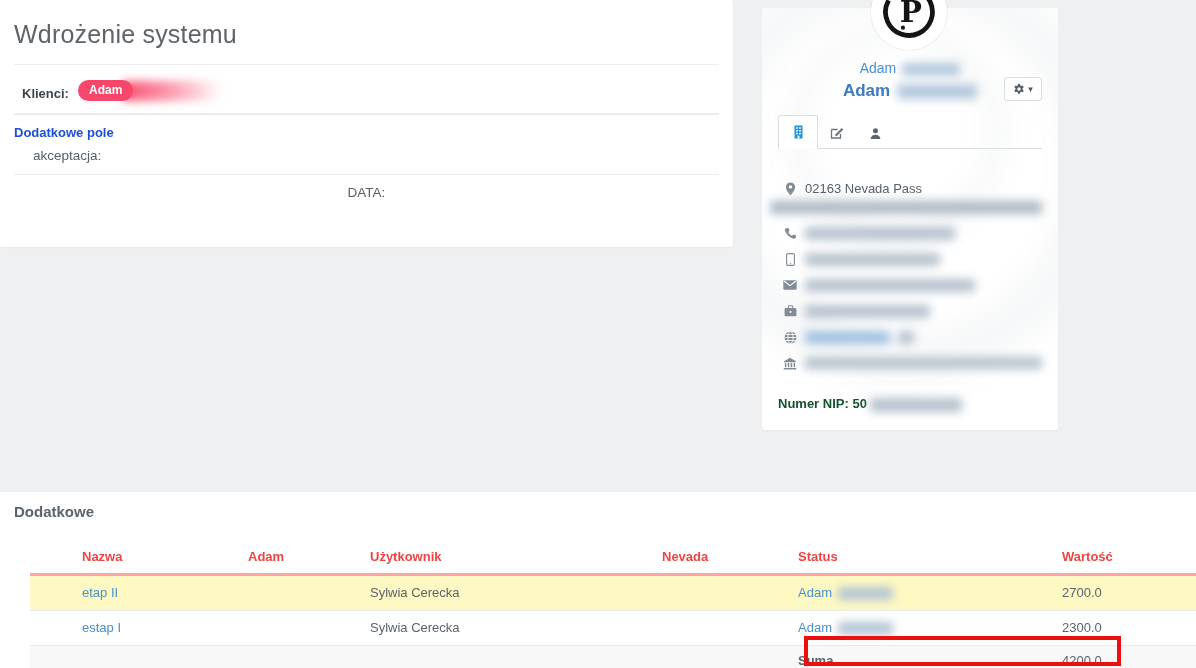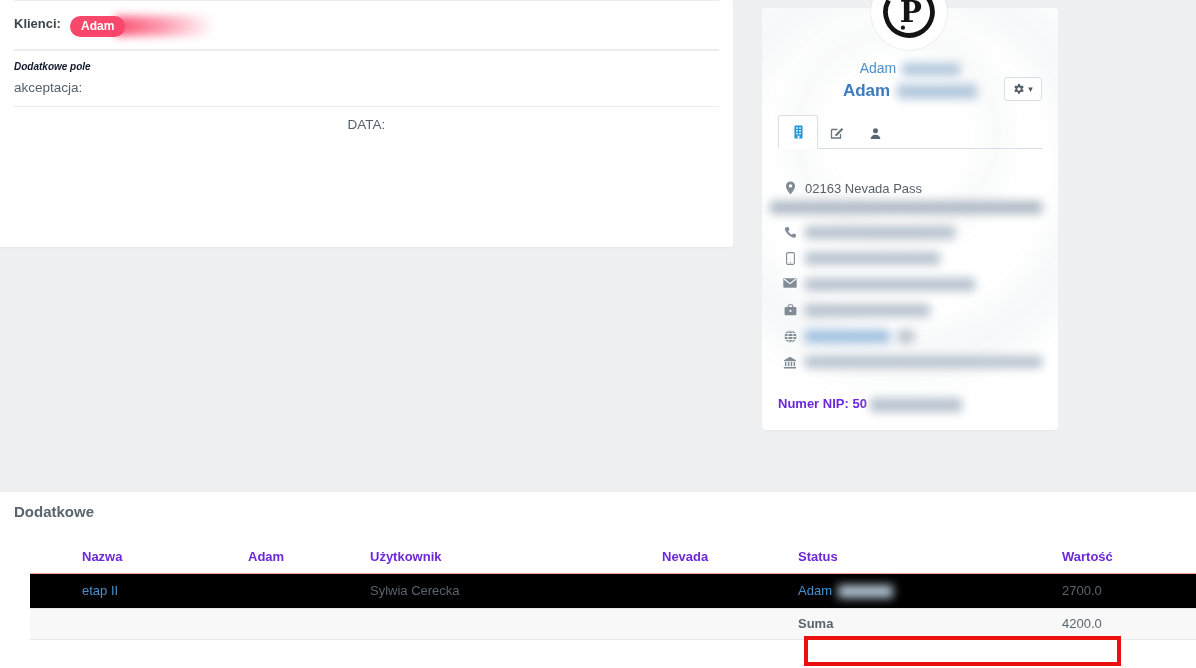--- a/index.html
+++ b/index.html
@@ -12,37 +12,37 @@
     color: #56606a;
     font-size: 13px;
   }
   .card { position: absolute; background: #fff; border-radius: 3px; box-shadow: 0 1px 2px rgba(0,0,0,0.04); }
 
   
   .project-card { left: 0; top: 10; width: 733; height: 247px; width: 733px; border-radius: 0 3px 3px 0; padding: 0 14px; }
   .project-title { font-size: 25px; font-weight: 400; color: #5e6469; padding: 20px 0 15px; letter-spacing: .2px; }
   .divider { border-bottom: 1px solid #ececec; }
   .field-row { font-size: 13.5px; }
-  .clients-row { display: flex; align-items: flex-start; padding: 15px 0 12px; }
+  .clients-row { display: flex; align-items: flex-end; padding: 15px 0 12px; margin-left: 8px; }
   .clients-label { font-weight: bold; font-size: 13px; color: #3c454d; margin-right: 9px; }
   .badge-pill {
     display: inline-flex; align-items: center;
     background: #f9476b; color: #fff; font-size: 12px; font-weight: bold;
     padding: 3px 11px 4px; border-radius: 12px; position: relative; z-index: 1;
     text-decoration: none;
   }
   .blur { display: inline-block; height: 13px; border-radius: 2px; background: #b7c2cd; filter: blur(5px); vertical-align: middle; }
   .blur-pink {
     display: inline-block; width: 104px; height: 20px; margin-left: -10px;
     background: linear-gradient(90deg, rgba(249,71,107,.95) 0%, rgba(249,71,107,.55) 45%, rgba(249,71,107,0) 95%);
     filter: blur(4px);
   }
   .startdate-row { padding: 11px 0 10px; }
-  .extra-row { padding: 10px 0 2px; font-weight: bold; font-size: 10px; color: #0f172a; font-style: italic; }
-  .accept-row { padding: 6px 0 11px; }
+  .extra-row { padding: 10px 0 2px; font-weight: bold; font-size: 13px; color: #1d4ed8; }
+  .accept-row { padding: 6px 0 11px; margin-left: 19px; }
   .data-row { padding: 10px 0 14px; text-align: center; }
 
   
   .contact-card { left: 762px; top: 8px; width: 296px; height: 422px; }
   .watermark { position: absolute; inset: 0; overflow: hidden; border-radius: 3px; pointer-events: none; }
   .wm-ring {
     position: absolute; left: -75px; top: -55px; width: 430px; height: 430px;
     border-radius: 50%; border: 52px solid rgba(105,115,130,0.05); filter: blur(12px);
   }
   .wm-ring2 {
@@ -68,49 +68,50 @@
   .name-bold .blur { width: 80px; height: 15px; background: #b3c8dd; margin-left: 7px; }
   .company-line { margin-top: 3px; text-align: center; font-size: 12px; color: #8a949c; }
   .tabs { margin: 14px 16px 0; border-bottom: 1px solid #dadee2; display: flex; align-items: flex-end; height: 34px; }
   .tab { width: 38px; height: 30px; display: flex; align-items: center; justify-content: center; cursor: pointer; }
   .tab.active {
     width: 40px; height: 34px; background: #fff;
     border: 1px solid #dadee2; border-bottom: 1px solid #fff;
     border-radius: 3px 3px 0 0; margin-bottom: -1px;
   }
   .contact-list { margin: 32px 16px 0 20px; }
-  .c-row { display: flex; margin-bottom: 12px; min-height: 14px; }
+  .c-row { display: flex; align-items: center; margin-bottom: 12px; min-height: 14px; }
   .c-icon { width: 16px; margin-right: 7px; display: flex; justify-content: center; flex: none; }
   .c-text { font-size: 13px; color: #56606a; }
   .addr-blur { display: block; width: 272px; height: 13px; margin: -7px 0 12px -12px; border-radius: 2px; background: #aeb9c4; filter: blur(5px); }
-  .nip-row { margin: 26px 16px 0; font-size: 13px; font-weight: bold; color: #6d28d9; }
+  .nip-row { margin: 26px 16px 0; font-size: 13px; font-weight: bold; color: #14532d; }
   .nip-row .blur { width: 92px; height: 14px; margin-left: 3px; }
 
   
   .deals-panel { position: absolute; left: 0; top: 492px; width: 1196px; height: 176px; background: #fff; }
   .deals-heading { position: absolute; left: 14px; top: 11px; font-size: 15px; font-weight: bold; color: #5a646d; }
   .deals-table { position: absolute; left: 30px; top: 53px; width: 1166px; border-collapse: collapse; table-layout: fixed; font-size: 13px; }
-  .deals-table th { text-align: left; font-weight: bold; color: #6d28d9; padding: 4px 12px 9px; border-bottom: 1px solid #fca5a5; margin-top: 9px; }
+  .deals-table th { text-align: left; font-weight: bold; color: #ef4444; padding: 4px 12px 9px; border-bottom: 3px solid #fca5a5; margin-top: 9px; }
   .deals-table td { padding: 9px 12px 10px; border-bottom: 1px solid #e7eaec; color: #5a646d; }
-  .deals-table tbody tr.odd { background: #000000; }
+  .deals-table tbody tr.odd { background: #fef9c3; }
   .deals-table tfoot tr { background: #f8f8f9; }
   .deals-table tfoot td { padding: 7px 12px 8px; }
   .deals-table a { color: #4a90cd; text-decoration: none; cursor: pointer; }
   .cell-blur { width: 55px; height: 13px; margin-left: 6px; background: #b3c4d4; }
   .suma-cell { font-weight: bold; color: #333b42; }
   .red-annotation {
     position: absolute; left: 804px; top: 636px; width: 317px; height: 30px;
     border: 4px solid #e9100d; z-index: 20; pointer-events: none;
   }
   svg { display: block; }
 </style>
 </head>
 <body>
 
 <section class="card project-card">
+  <h1 class="project-title">Wdrożenie systemu</h1>
   <div class="divider"></div>
 
   <div class="clients-row">
     <span class="clients-label">Klienci:</span>
     <a class="badge-pill">
         <span>Adam</span>
       </a>
     <span class="blur-pink"></span>
   </div>
   <div class="divider"></div>
@@ -302,20 +303,29 @@
     <tbody>
       <tr class="odd">
         <td></td>
         <td><a>etap II</a></td>
         <td></td>
         <td>Sylwia Cerecka</td>
         <td></td>
         <td><a>Adam</a><span class="blur cell-blur"></span></td>
         <td>2700.0</td>
       </tr>
+      <tr>
+        <td></td>
+        <td><a>estap I</a></td>
+        <td></td>
+        <td>Sylwia Cerecka</td>
+        <td></td>
+        <td><a>Adam</a><span class="blur cell-blur"></span></td>
+        <td>2300.0</td>
+      </tr>
     </tbody>
     <tfoot>
       <tr>
         <td></td>
           <td></td>
           <td></td>
           <td></td>
           <td></td>
         <td class="suma-cell">Suma</td>
         <td>4200.0</td>

